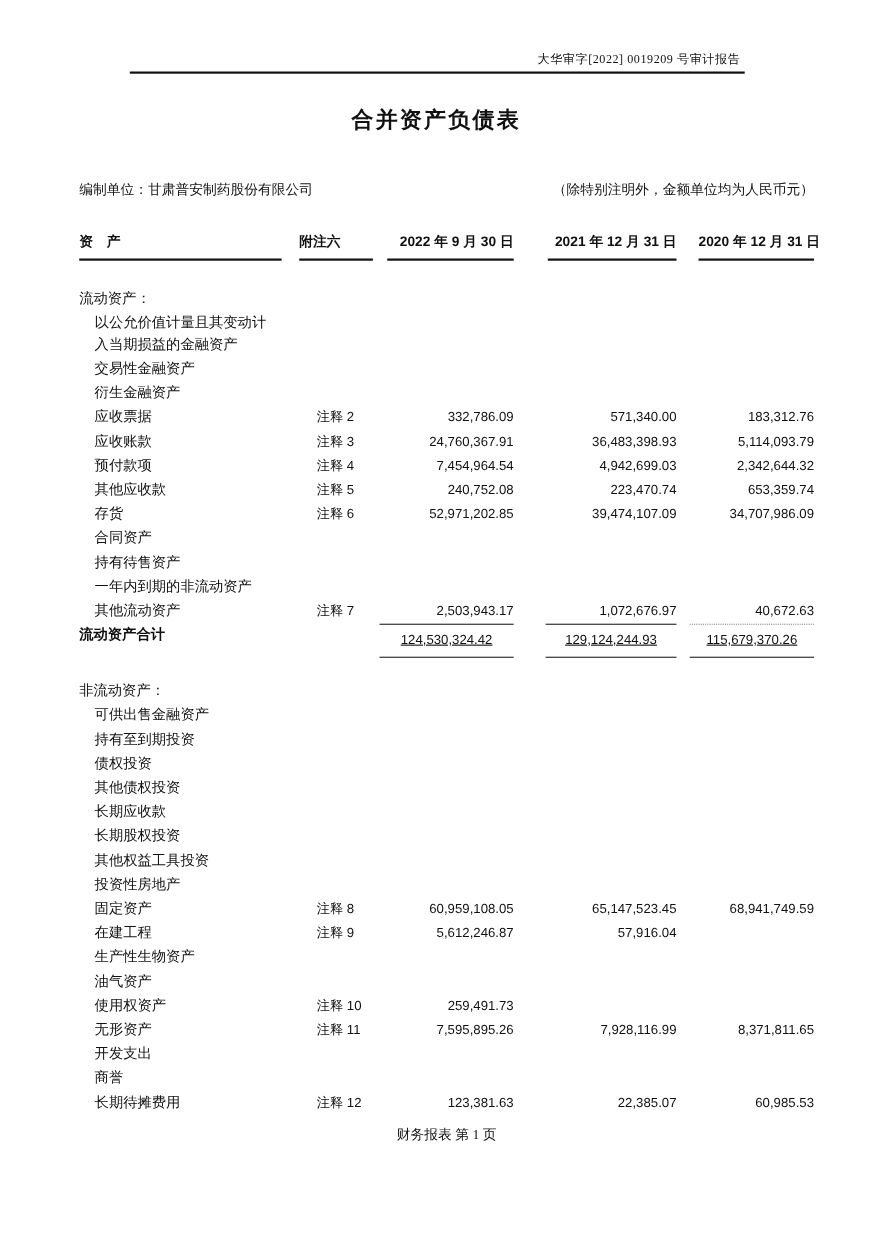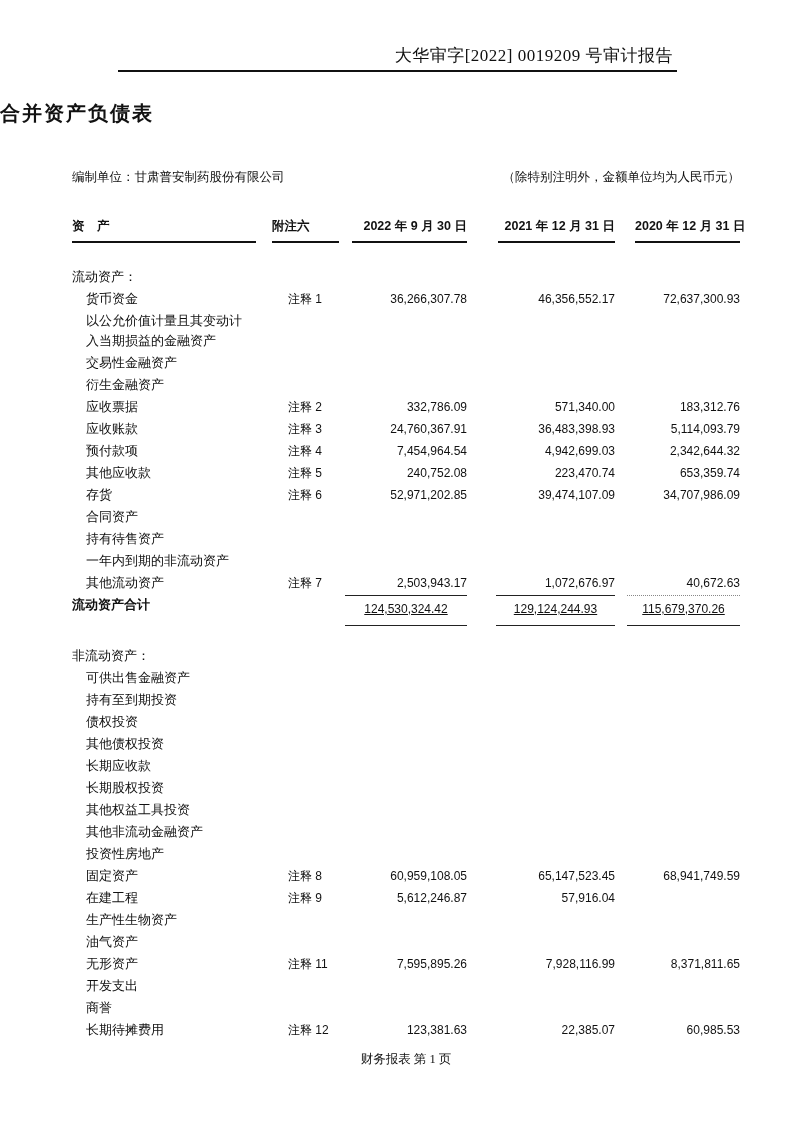--- a/index.html
+++ b/index.html
@@ -9,25 +9,25 @@
     overflow:hidden;position:relative;
   }
   
   .page-header{
     margin:44px 116px 0 118px;
     border-bottom:2px solid #111;
     padding-bottom:3px;
     text-align:right;
   }
   .page-header .hdr-text{
-    font-size:17px;letter-spacing:.5px;padding-right:4px;
+    font-size:11px;letter-spacing:.5px;padding-right:4px;
   }
   
   .doc-title{
-    margin-top:28px;text-align:left;
+    margin-top:28px;text-align:center;
     font-size:20px;font-weight:bold;letter-spacing:2px;
   }
   
   .meta-line{
     margin:42px 53px 0 72px;width:668px;
     display:flex;justify-content:space-between;align-items:baseline;
     font-size:12.5px;
   }
   
   table.bs{
@@ -107,27 +107,20 @@
   </thead>
   <tbody>
       <tr class="row-section first-gap">
         <td class="c-label">流动资产：</td>
         <td class="c-note"></td>
         <td class="c-val"></td>
         <td class="c-val"></td>
         <td class="c-val"></td>
       </tr>
       <tr class="row-item">
-        <td class="c-label">货币资金</td>
-        <td class="c-note">注释 1</td>
-        <td class="c-val">36,266,307.78</td>
-        <td class="c-val">46,356,552.17</td>
-        <td class="c-val">72,637,300.93</td>
-      </tr>
-      <tr class="row-item">
         <td class="c-label">以公允价值计量且其变动计
 入当期损益的金融资产</td>
         <td class="c-note"></td>
         <td class="c-val"></td>
         <td class="c-val"></td>
         <td class="c-val"></td>
       </tr>
       <tr class="row-item">
         <td class="c-label">交易性金融资产</td>
         <td class="c-note"></td>
@@ -265,27 +258,20 @@
         <td class="c-val"></td>
       </tr>
       <tr class="row-item">
         <td class="c-label">其他权益工具投资</td>
         <td class="c-note"></td>
         <td class="c-val"></td>
         <td class="c-val"></td>
         <td class="c-val"></td>
       </tr>
       <tr class="row-item">
-        <td class="c-label">其他非流动金融资产</td>
-        <td class="c-note"></td>
-        <td class="c-val"></td>
-        <td class="c-val"></td>
-        <td class="c-val"></td>
-      </tr>
-      <tr class="row-item">
         <td class="c-label">投资性房地产</td>
         <td class="c-note"></td>
         <td class="c-val"></td>
         <td class="c-val"></td>
         <td class="c-val"></td>
       </tr>
       <tr class="row-item">
         <td class="c-label">固定资产</td>
         <td class="c-note">注释 8</td>
         <td class="c-val">60,959,108.05</td>
@@ -307,20 +293,27 @@
         <td class="c-val"></td>
       </tr>
       <tr class="row-item">
         <td class="c-label">油气资产</td>
         <td class="c-note"></td>
         <td class="c-val"></td>
         <td class="c-val"></td>
         <td class="c-val"></td>
       </tr>
       <tr class="row-item">
+        <td class="c-label">使用权资产</td>
+        <td class="c-note">注释 10</td>
+        <td class="c-val">259,491.73</td>
+        <td class="c-val"></td>
+        <td class="c-val"></td>
+      </tr>
+      <tr class="row-item">
         <td class="c-label">无形资产</td>
         <td class="c-note">注释 11</td>
         <td class="c-val">7,595,895.26</td>
         <td class="c-val">7,928,116.99</td>
         <td class="c-val">8,371,811.65</td>
       </tr>
       <tr class="row-item">
         <td class="c-label">开发支出</td>
         <td class="c-note"></td>
         <td class="c-val"></td>

